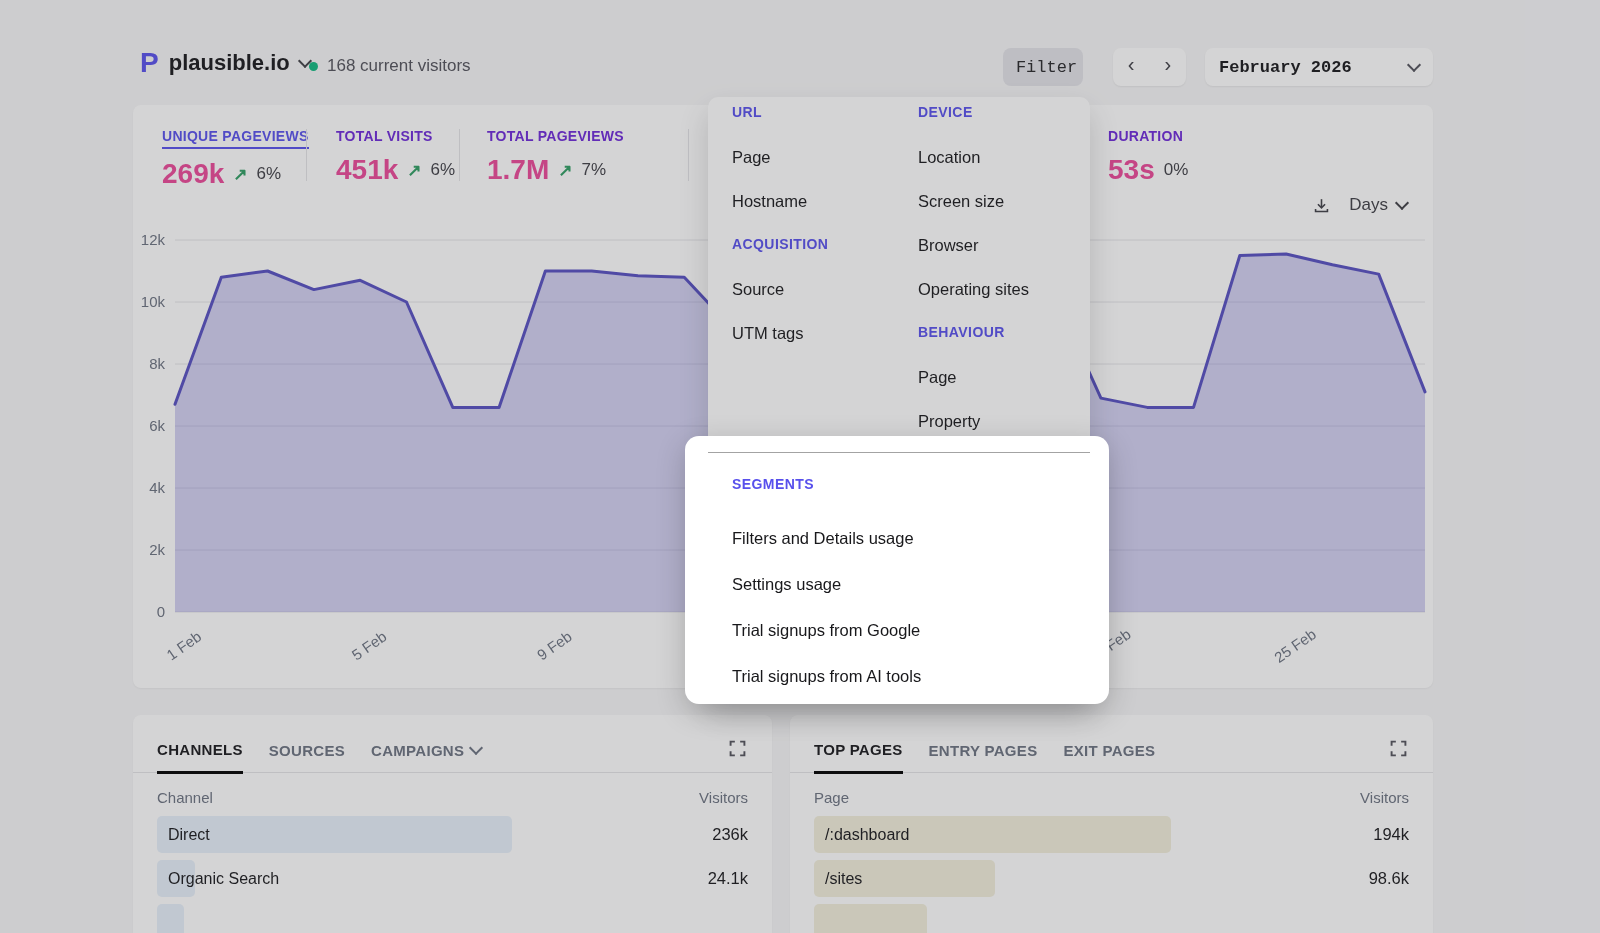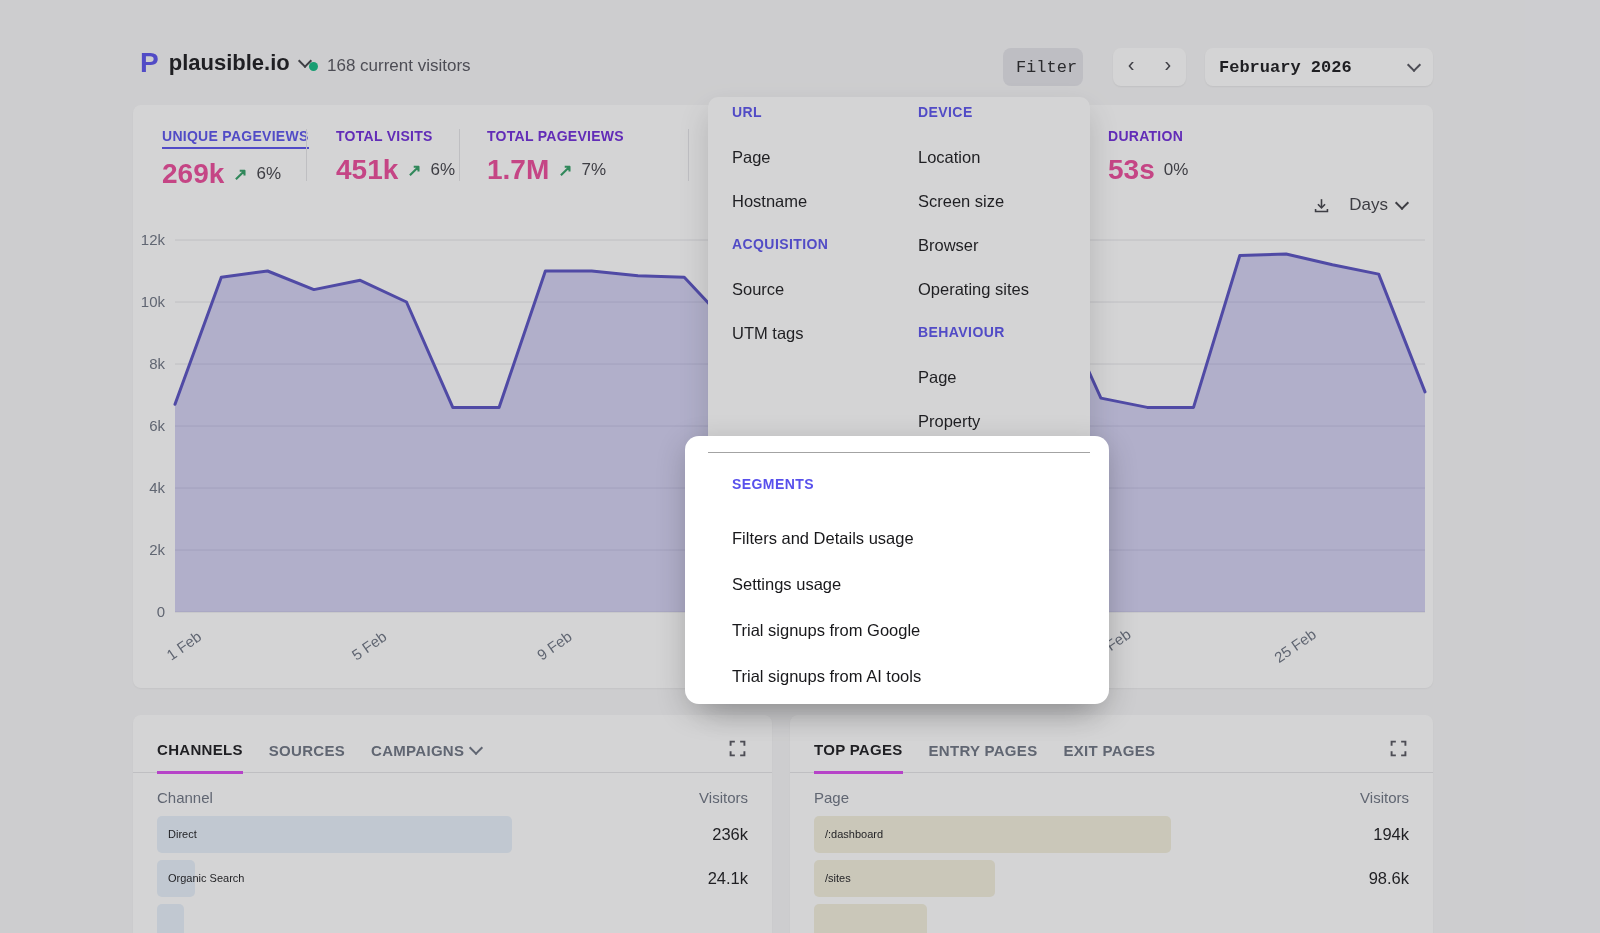--- a/index.html
+++ b/index.html
@@ -66,29 +66,29 @@
   .spotlight .segments-block{left:23px;top:16px;}
 
   
   .bottom-card{position:absolute;top:715px;height:230px;background:#fff;border-radius:8px;
                box-shadow:0 1px 2px rgba(0,0,0,.05);}
   #channels-card{left:133px;width:639px;}
   #pages-card{left:790px;width:643px;}
   .tabs{display:flex;gap:26px;padding:26px 24px 0;border-bottom:1px solid #e4e4e7;position:relative;}
   .tab{font-size:15px;font-weight:700;letter-spacing:.02em;color:#6b7280;padding-bottom:13px;
        cursor:pointer;display:flex;align-items:center;gap:7px;}
-  .tab.active{color:#18181b;border-bottom:3px solid #d946ef;margin-bottom:-2px;text-align:center;}
+  .tab.active{color:#18181b;border-bottom:3px solid #000000;margin-bottom:-2px;text-align:center;}
   .expand-btn{position:absolute;right:20px;top:24px;background:none;border:none;cursor:pointer;color:#52525b;}
   .cols{display:flex;justify-content:space-between;padding:16px 24px 10px;font-size:15px;color:#6b7280;}
   .rows{padding:0 24px;}
   .trow{position:relative;height:37px;margin-bottom:7px;cursor:pointer;}
   .trow-bar{position:absolute;left:0;top:0;height:100%;border-radius:5px;}
   .channels-bars .trow-bar{background:#e7f0fa;}
   .pages-bars .trow-bar{background:#f3efdc;}
-  .trow-label{position:absolute;left:11px;top:0;line-height:37px;font-size:11px;color:#18181b;}
+  .trow-label{position:absolute;left:11px;top:0;line-height:37px;font-size:16px;color:#18181b;}
   .trow-value{position:absolute;right:0;top:0;line-height:37px;font-size:16.5px;color:#18181b;}
   svg.icon{display:block;}
 </style>
 </head>
 <body>
 
 <div class="page">
 
   <div class="topbar">
     <div class="site-picker">

